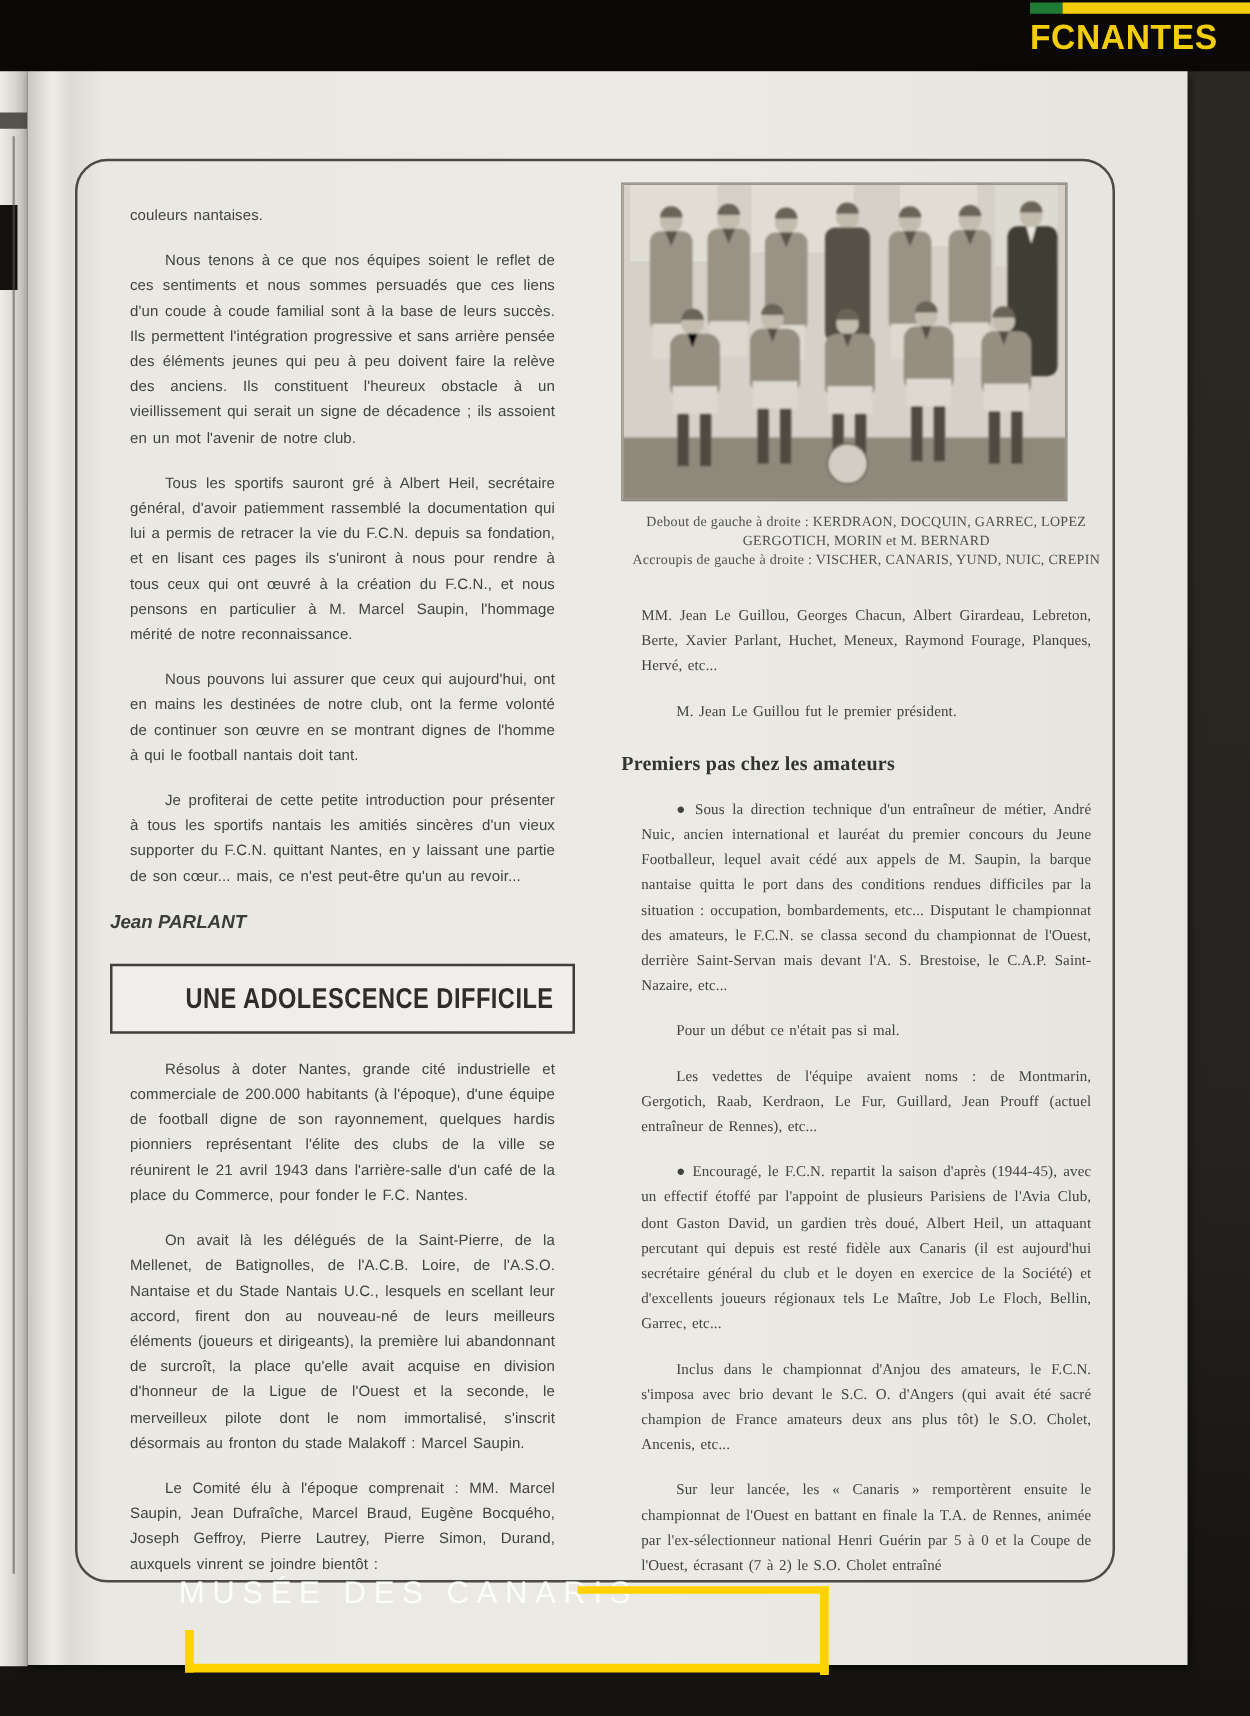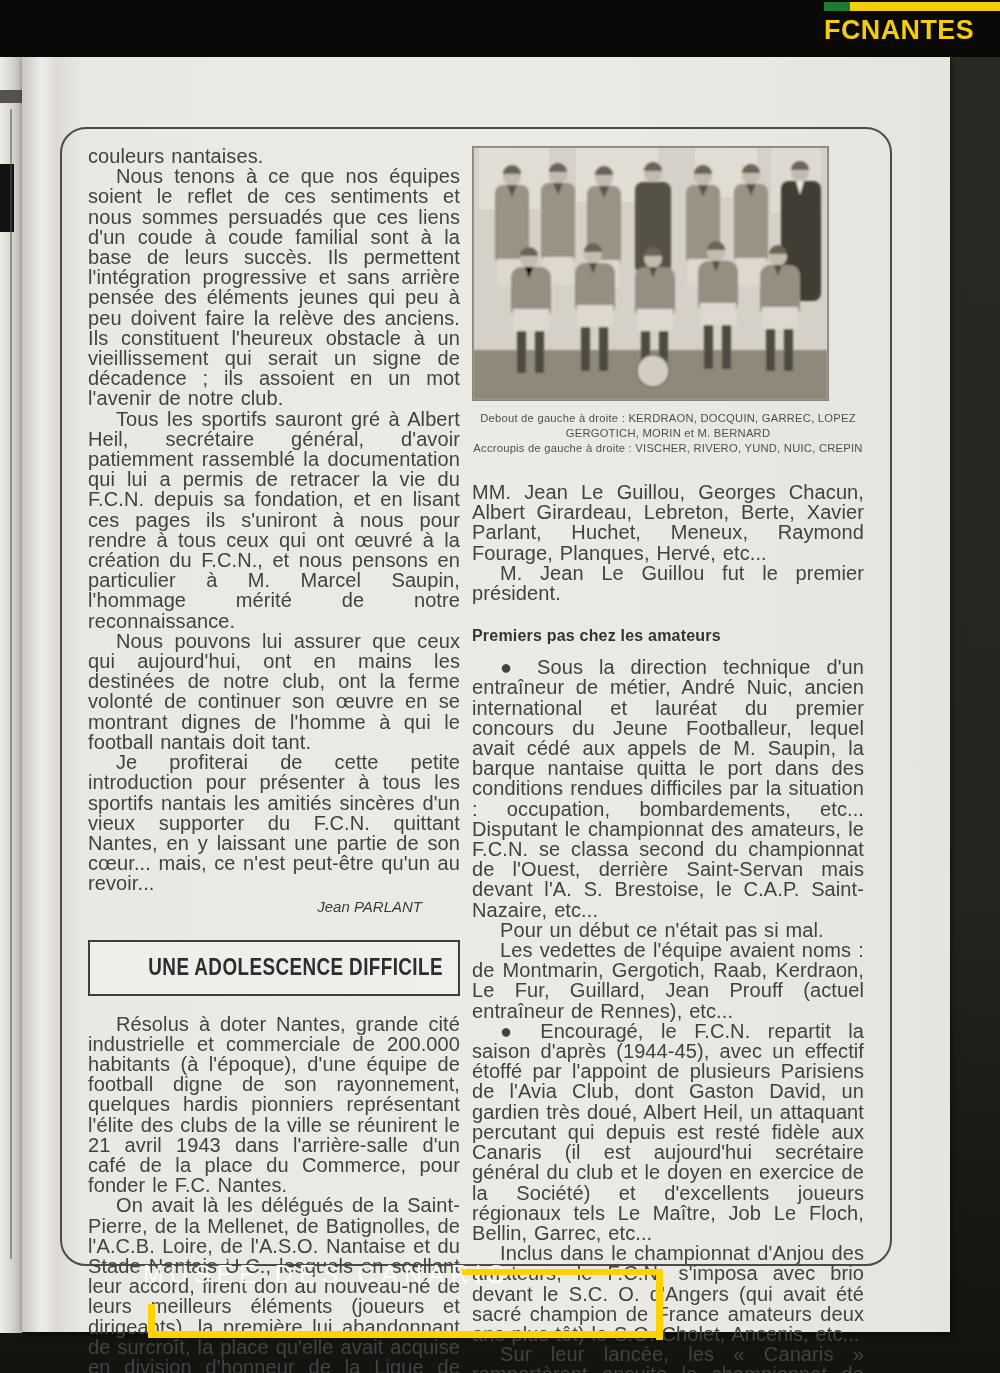--- a/index.html
+++ b/index.html
@@ -27,28 +27,28 @@
   
   .paper{
     position:absolute;left:22px;top:57px;width:928px;height:1275px;
     background:linear-gradient(90deg,#c9c6c0 0px,#efede9 20px,#dddad4 34px,#eae8e3 60px,#eceae5 55%,#e6e4df 100%);
     box-shadow:2px 3px 6px rgba(0,0,0,.55);
   }
   .frame{position:absolute;left:38px;top:70px;width:828px;height:1135px;
     border:2px solid #4b4a47;border-radius:26px;}
   .col{position:absolute;top:89px;color:#424240;}
   .col-left{left:66px;width:372px;}
-  .col-right{left:450px;width:392px;}
+  .col-right{left:475px;width:392px;font-family:Liberation Serif, serif;}
   p.body{
-    margin:0;font-size:20px;line-height:20.2px;text-align:justify;
+    margin:16px;font-size:12px;line-height:20.2px;text-align:justify;
     letter-spacing:.1px;word-spacing:1.2px;color:#424240;
   }
   p.indent{text-indent:28px;}
   .signature{margin:2px 38px 0 0;font-size:15px;line-height:22px;font-style:italic;
-    font-weight:normal;color:#3c3c3a;text-align:right;}
+    font-weight:bold;color:#3c3c3a;text-align:left;}
   .headline-box{
     margin:22px 0 18px 0;border:2.5px solid #3f3e3b;height:52px;
     display:flex;align-items:center;justify-content:center;background:rgba(255,255,255,.25);padding-left:44px;
   }
   .headline-box span{
     font-size:23px;font-weight:bold;color:#2e2d2b;letter-spacing:.5px;white-space:nowrap;
     transform:scaleX(.82);transform-origin:center;
   }
   h3.subhead{margin:24px 0 12px 0;font-size:16px;font-weight:bold;color:#333331;letter-spacing:.2px;}
   
@@ -196,21 +196,21 @@
             <rect x="311" y="182" width="9" height="42" fill="#4f4a40"></rect>
         </g>
         <circle cx="180" cy="224" r="16" fill="#d3cec3" stroke="#6f695e" stroke-width="1.5"></circle>
       </g>
       <rect x="0.5" y="0.5" width="354" height="252" fill="none" stroke="#9a948a" stroke-width="1"></rect>
     </svg>
 
     <div class="caption">
       <div>Debout de gauche à droite : KERDRAON, DOCQUIN, GARREC, LOPEZ</div>
       <div>GERGOTICH, MORIN et M. BERNARD</div>
-      <div>Accroupis de gauche à droite : VISCHER, RIVERO, YUND, NUIC, CREPIN</div>
+      <div>Accroupis de gauche à droite : VISCHER, CANARIS, YUND, NUIC, CREPIN</div>
     </div>
 
     <p class="body">MM. Jean Le Guillou, Georges Chacun, Albert Girardeau, Lebreton, Berte, Xavier Parlant, Huchet, Meneux, Raymond Fourage, Planques, Hervé, etc...</p>
     <p class="body indent">M. Jean Le Guillou fut le premier président.</p>
     <h3 class="subhead">Premiers pas chez les amateurs</h3>
     <p class="body indent">● Sous la direction technique d'un entraîneur de métier, André Nuic, ancien international et lauréat du premier concours du Jeune Footballeur, lequel avait cédé aux appels de M. Saupin, la barque nantaise quitta le port dans des conditions rendues difficiles par la situation : occupation, bombardements, etc... Disputant le championnat des amateurs, le F.C.N. se classa second du championnat de l'Ouest, derrière Saint-Servan mais devant l'A. S. Brestoise, le C.A.P. Saint-Nazaire, etc...</p>
     <p class="body indent">Pour un début ce n'était pas si mal.</p>
     <p class="body indent">Les vedettes de l'équipe avaient noms : de Montmarin, Gergotich, Raab, Kerdraon, Le Fur, Guillard, Jean Prouff (actuel entraîneur de Rennes), etc...</p>
     <p class="body indent">● Encouragé, le F.C.N. repartit la saison d'après (1944-45), avec un effectif étoffé par l'appoint de plusieurs Parisiens de l'Avia Club, dont Gaston David, un gardien très doué, Albert Heil, un attaquant percutant qui depuis est resté fidèle aux Canaris (il est aujourd'hui secrétaire général du club et le doyen en exercice de la Société) et d'excellents joueurs régionaux tels Le Maître, Job Le Floch, Bellin, Garrec, etc...</p>
     <p class="body indent">Inclus dans le championnat d'Anjou des amateurs, le F.C.N. s'imposa avec brio devant le S.C. O. d'Angers (qui avait été sacré champion de France amateurs deux ans plus tôt) le S.O. Cholet, Ancenis, etc...</p>

